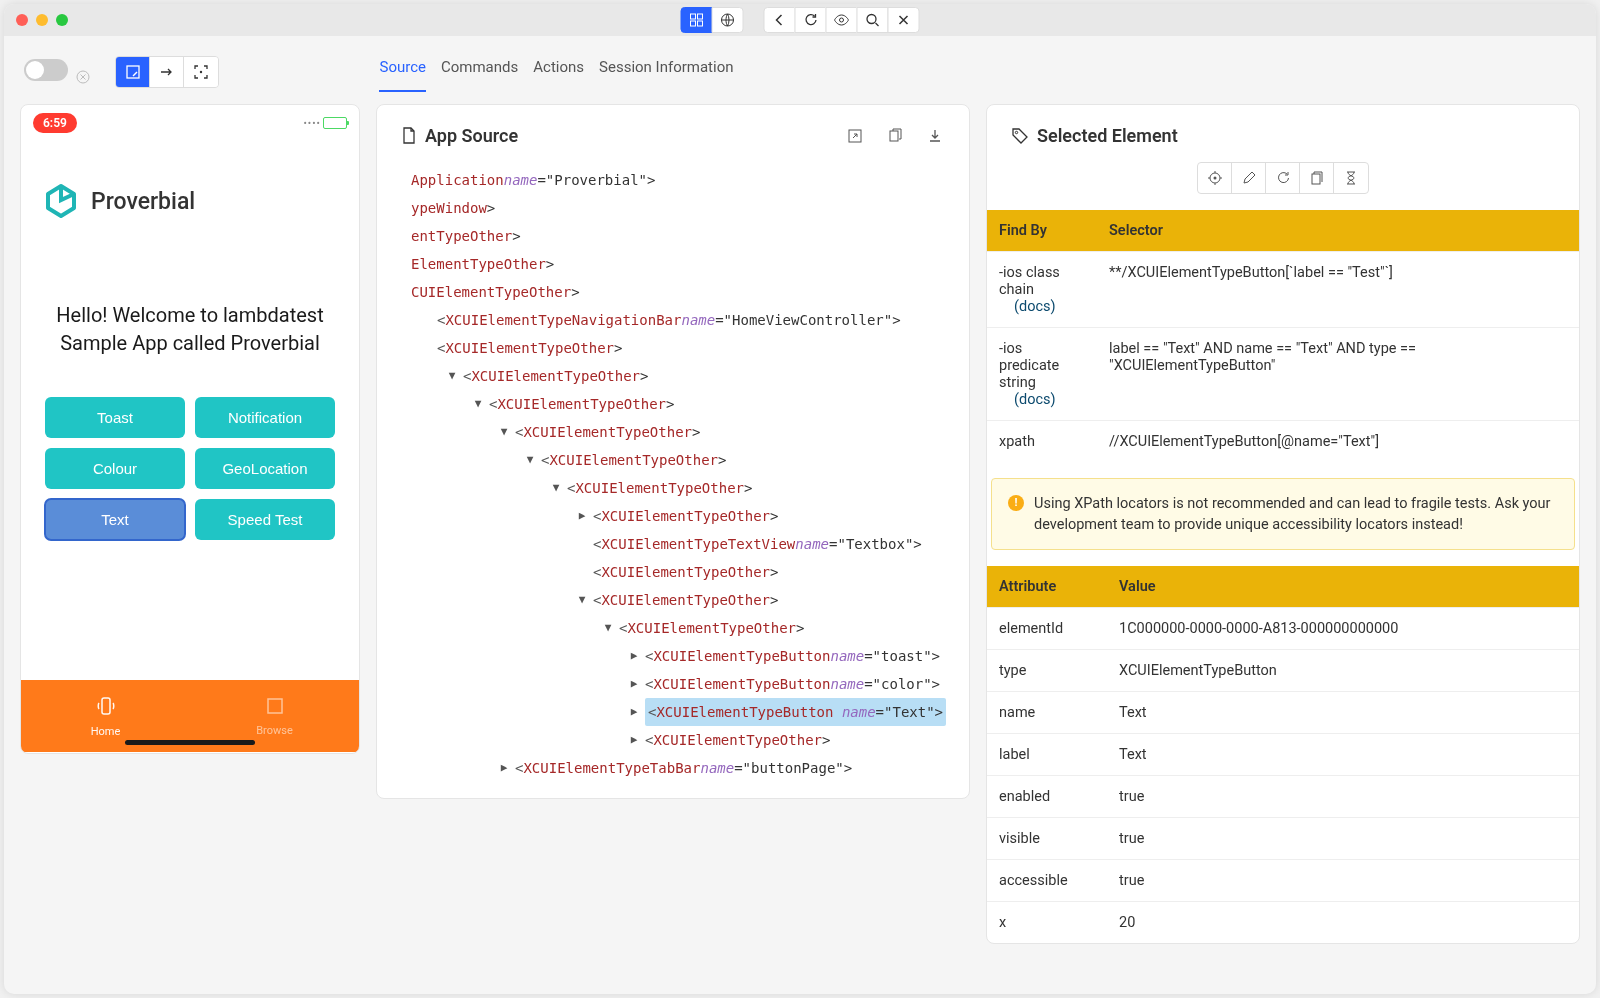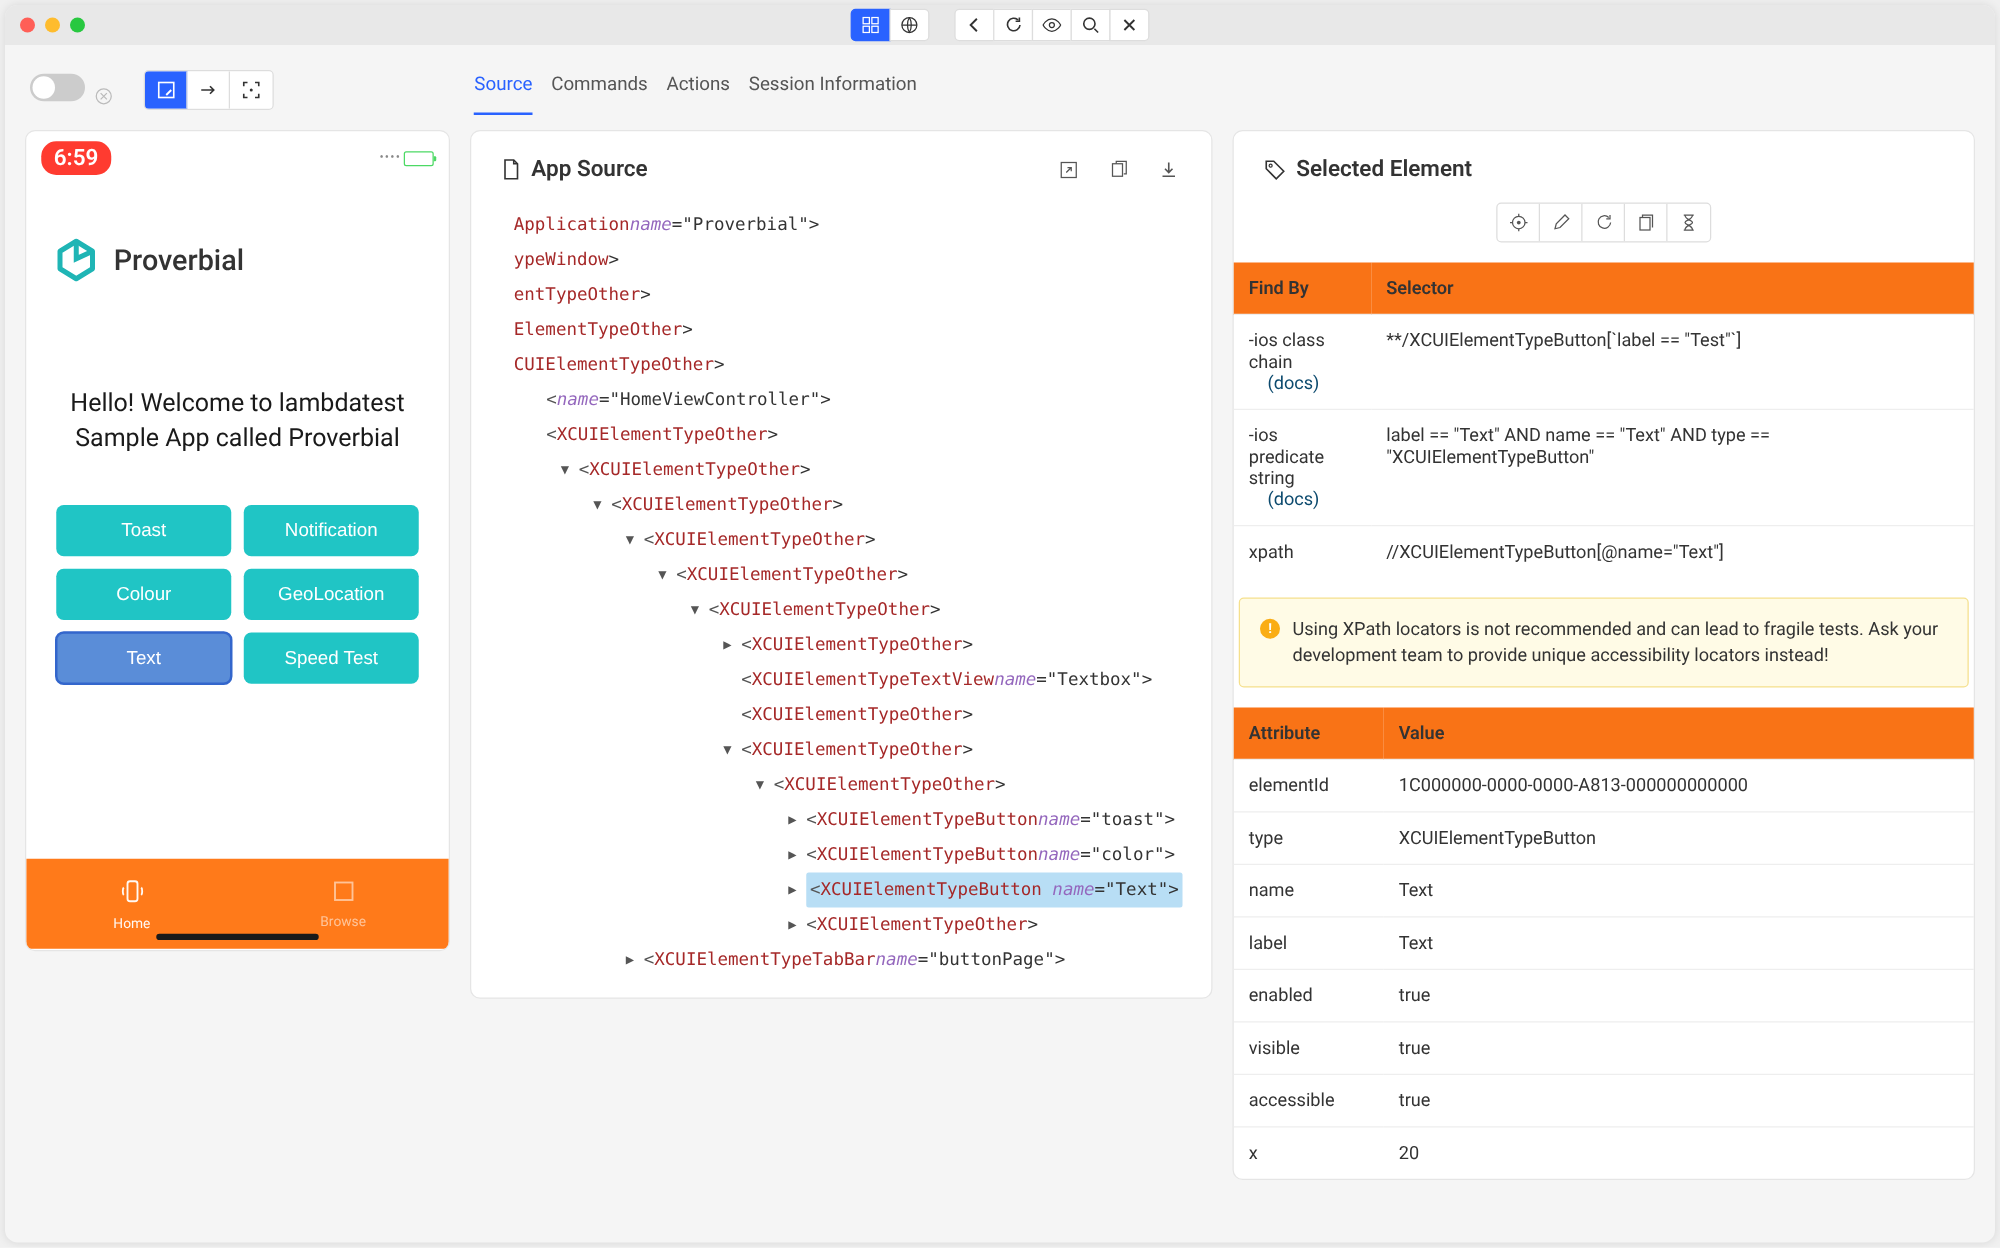--- a/index.html
+++ b/index.html
@@ -33,21 +33,21 @@
   
   .tabs { display: flex; gap: 15px; margin-left: 120px; }
   .tab { padding: 6px 0 14px; cursor: pointer; color: #555; font-size: 15px; }
   .tab.active { color: #2962ff; border-bottom: 2px solid #2962ff; }
   
   .content { display: flex; gap: 16px; padding: 0 16px 16px; align-items: flex-start; }
   
   
   .device { width: 340px; background: #fff; border: 1px solid #e5e5e5; border-radius: 8px; overflow: hidden; flex-shrink: 0; }
   .device-status { display: flex; justify-content: space-between; align-items: center; padding: 8px 12px; }
-  .time-pill { background: #ff3b30; color: #fff; padding: 3px 10px; border-radius: 12px; font-size: 18px; font-weight: 600; }
+  .time-pill { background: #ff3b30; color: #fff; padding: 3px 10px; border-radius: 12px; font-size: 12px; font-weight: 600; }
   .battery-group { display: flex; align-items: center; gap: 2px; font-size: 10px; color: #888; }
   .battery-icon { width: 24px; height: 12px; border: 1px solid #4cd964; border-radius: 2px; position: relative; }
   .battery-icon::after { content: ''; position: absolute; right: -3px; top: 3px; width: 2px; height: 4px; background: #4cd964; border-radius: 0 1px 1px 0; }
   .battery-fill { width: 70%; height: 100%; background: #4cd964; }
   .device-header { display: flex; align-items: center; gap: 10px; padding: 40px 20px 20px; }
   .logo-diamond { width: 40px; height: 40px; display:flex; align-items:center; justify-content:center; }
   .app-title { font-size: 23px; font-weight: 500; color: #333; }
   .welcome-text { text-align: center; font-size: 20px; padding: 60px 24px 40px; line-height: 1.4; color: #1a1a1a; }
   .btn-grid { display: grid; grid-template-columns: 1fr 1fr; gap: 10px; padding: 0 24px; }
   .app-btn { background: #20c5c5; color: #fff; border: none; padding: 12px; border-radius: 6px; font-size: 15px; cursor: pointer; }
@@ -76,21 +76,21 @@
   .sel-box { background: #b8def5; border-radius: 2px; padding: 0 3px; }
   
   
   .right-panel { width: 480px; flex-shrink: 0; }
   .action-row { display: flex; justify-content: center; padding: 10px 0 16px; }
   .action-group { display: flex; border: 1px solid #ddd; border-radius: 4px; overflow: hidden; }
   .action-group .icon-btn { width: 34px; height: 30px; border-right: 1px solid #ddd; }
   .action-group .icon-btn:last-child { border-right: none; }
   
   table.locators, table.attrs { width: 100%; border-collapse: collapse; font-size: 14.5px; }
-  table.locators th, table.attrs th { text-align: left; padding: 12px 12px; font-weight: 600; color: #333; background: #f97316; }
+  table.locators th, table.attrs th { text-align: left; padding: 12px 12px; font-weight: 600; color: #333; background: #eab308; }
   table.locators td, table.attrs td { padding: 12px 12px; vertical-align: top; border-top: 1px solid #eee; }
   .locator-key { width: 110px; color: #333; }
   .docs-link { color: #0c4a6e; cursor: pointer; margin-left: 15px; }
   .warn-box { display: flex; gap: 10px; padding: 14px 16px; margin: 16px 4px; border: 1px solid #f5e08c; background: #fffbe6; border-radius: 4px; font-size: 14.5px; line-height: 1.45; }
   .warn-icon { width: 16px; height: 16px; background: #faad14; border-radius: 50%; flex-shrink: 0; display: flex; align-items: center; justify-content: center; color: #fff; font-size: 11px; font-weight: 700; margin-top: 2px;}
   
   svg { display: block; }
 </style>
 </head>
 <body>
@@ -293,20 +293,21 @@
             <span class="attr-val">&gt;</span>
           </div>
           <div class="tree-row" style="padding-left: 0px;">
             <span class="caret"></span>
             <span class="tag">CUIElementTypeOther</span>
             <span class="attr-val">&gt;</span>
           </div>
           <div class="tree-row" style="padding-left: 26px;">
             <span class="caret"></span>
             <span class="angle">&lt;</span>
+            <span class="tag">XCUIElementTypeNavigationBar</span>
             <span class="attr-name"> name</span>
             <span class="attr-val">="HomeViewController"&gt;</span>
           </div>
           <div class="tree-row" style="padding-left: 26px;">
             <span class="caret"></span>
             <span class="angle">&lt;</span>
             <span class="tag">XCUIElementTypeOther</span>
             <span class="attr-val">&gt;</span>
           </div>
           <div class="tree-row" style="padding-left: 52px;">

